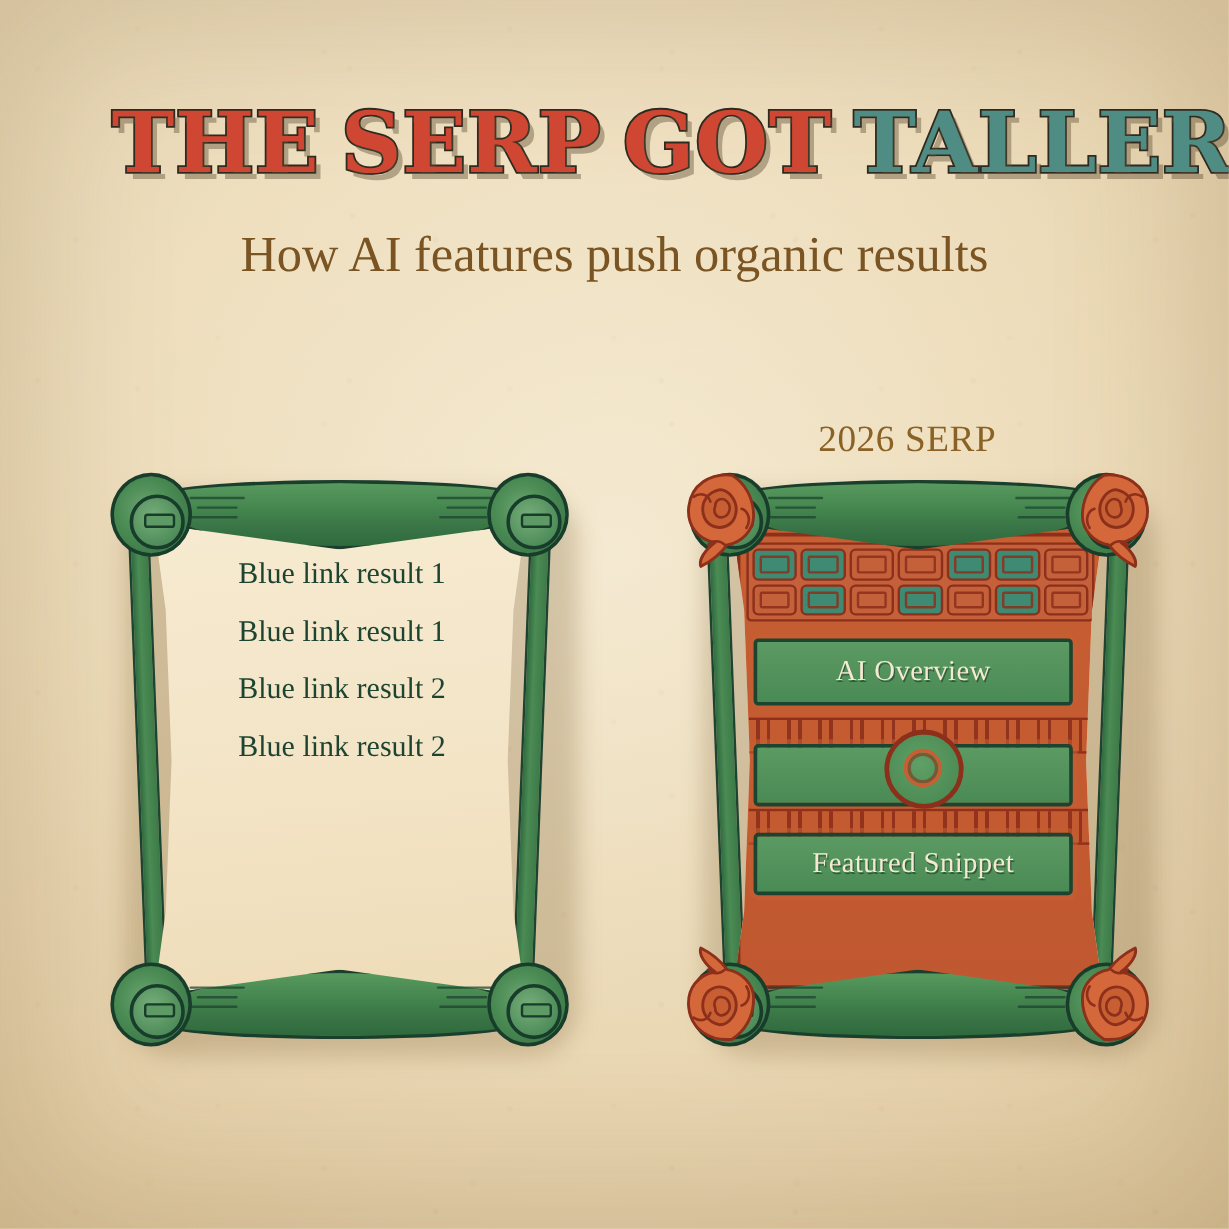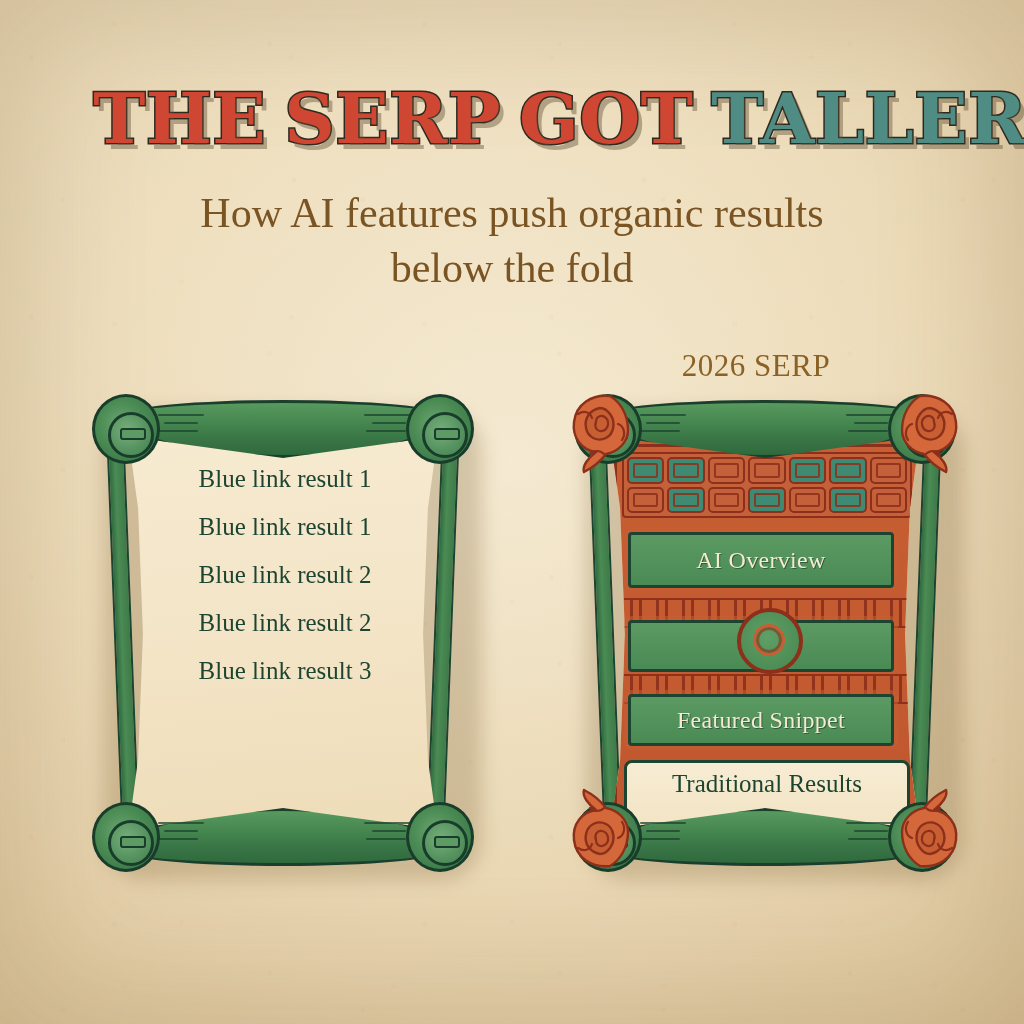--- a/index.html
+++ b/index.html
@@ -418,38 +418,36 @@
 <div id="poster">
   <div class="paper-grain"></div>
   <div class="vignette"></div>
 
   <div class="headline">
     <span class="word w-red">THE</span><span class="word w-red">SERP</span><span class="word w-red">GOT</span><span class="word w-teal">TALLER</span>
   </div>
 
   <div class="subtitle">
     <div>How AI features push organic results</div>
-    <div>below the fold</div>
   </div>
 
   <div class="panel-caption" id="cap-right">2026 SERP</div>
 
   <div class="scroll" id="scroll-left">
     <div class="scroll-shadow"></div>
 
     <div class="rail rail-l"></div>
     <div class="rail rail-r"></div>
 
     <div class="sheet">
       <div class="link-list">
         <div class="link-item">Blue link result 1</div>
         <div class="link-item">Blue link result 1</div>
         <div class="link-item">Blue link result 2</div>
         <div class="link-item">Blue link result 2</div>
-        <div class="link-item">Blue link result 3</div>
       </div>
     </div>
 
     <div class="roller roller-top">
       <div class="roller-bar"></div>
       <div class="roller-lines rl-l">
           <span></span>
           <span></span>
           <span></span>
         </div>
@@ -516,24 +514,20 @@
         <div class="module" id="mod-divider">
           <span class="module-label"></span>
         </div>
 
         <div class="knot-row" id="knot-b"></div>
 
         <div class="module" id="mod-snippet">
           <span class="module-label">Featured Snippet</span>
         </div>
 
-        <div class="trad-box">
-          <div class="trad-title">Traditional Results</div>
-          <div class="trad-cut">Blue link res</div>
-        </div>
       </div>
     </div>
 
     <svg class="filigree" id="fil-tl" viewBox="0 0 86 86">
       <g fill="#d4683a" stroke="#8c2f1b" stroke-width="2.4" stroke-linejoin="round">
         <path d="M44 8 C26 6 10 16 8 34 C6 50 16 62 30 64 C22 70 16 78 18 84 C26 80 34 74 40 66
                  C52 64 62 54 62 42 C62 26 54 14 44 8 Z"></path>
         <path d="M34 20 C24 22 18 30 20 40 C22 50 32 54 40 50 C48 46 50 34 44 26 C41 22 38 20 34 20 Z" fill="#c75f33"></path>
       </g>
       <g fill="none" stroke="#8c2f1b" stroke-width="2.2" stroke-linecap="round">

